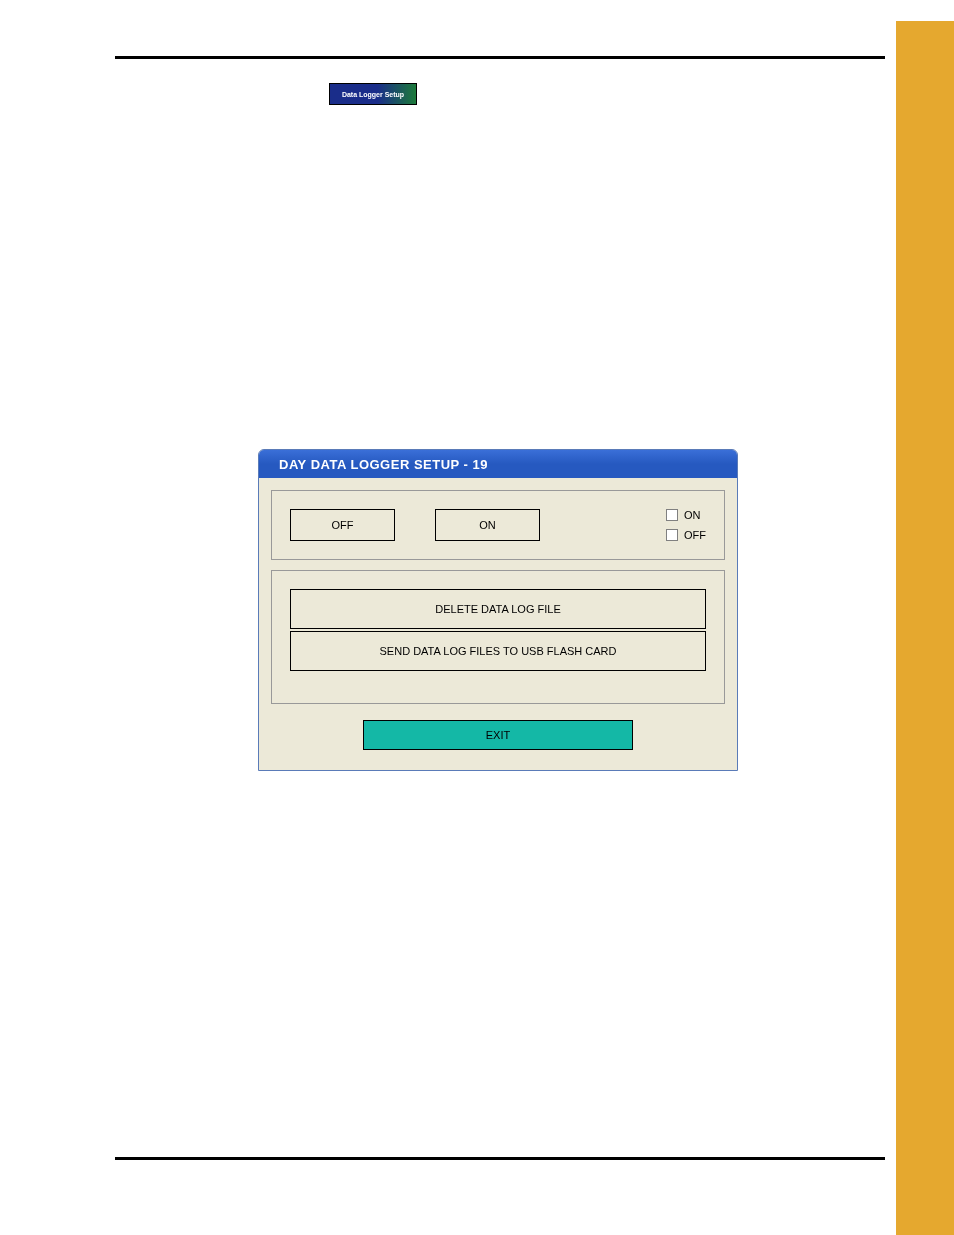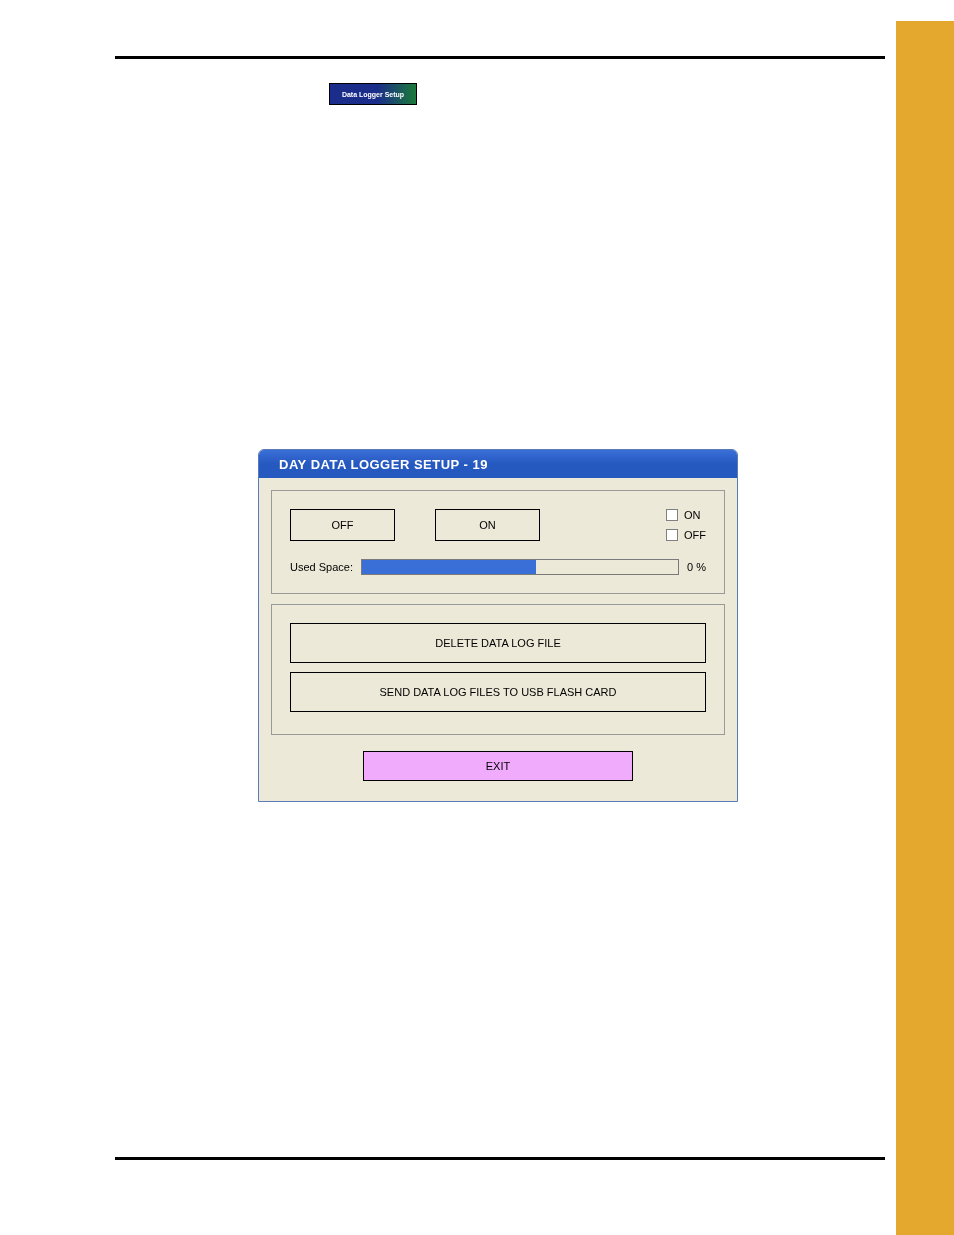--- a/index.html
+++ b/index.html
@@ -140,33 +140,33 @@
     .btn-wide {
       width: 100%;
       height: 40px;
       border: 1px solid #000;
       background: #ece9d8;
       font-size: 11px;
       cursor: pointer;
       display: flex;
       align-items: center;
       justify-content: center;
-      margin-bottom: 9px;
-    }
-    .btn-wide:last-child { margin-bottom: 4px; }
+      margin-bottom: 2px;
+    }
+    .btn-wide:last-child { margin-bottom: 14px; }
     .exit-row {
       display: flex;
       justify-content: center;
       padding: 6px 0 8px 0;
     }
     .btn-exit {
       width: 270px;
       height: 30px;
       border: 1px solid #000;
-      background: #f0abfc;
+      background: #14b8a6;
       font-size: 11px;
       cursor: pointer;
       display: flex;
       align-items: center;
       justify-content: center;
     }
   </style>
 </head>
 <body>
 
@@ -195,27 +195,20 @@
           <div class="check-row">
             <div class="cb"></div>
             <span>ON</span>
           </div>
           <div class="check-row">
             <div class="cb"></div>
             <span>OFF</span>
           </div>
         </div>
       </div>
-      <div class="used-row">
-        <span>Used Space:</span>
-        <div class="progress">
-          <div class="progress-fill"></div>
-        </div>
-        <span>0 %</span>
-      </div>
     </div>
     <div class="group">
       <div class="btn-wide">
         <span>DELETE DATA LOG FILE</span>
       </div>
       <div class="btn-wide">
         <span>SEND DATA LOG FILES TO USB FLASH CARD</span>
       </div>
     </div>
     <div class="exit-row">

